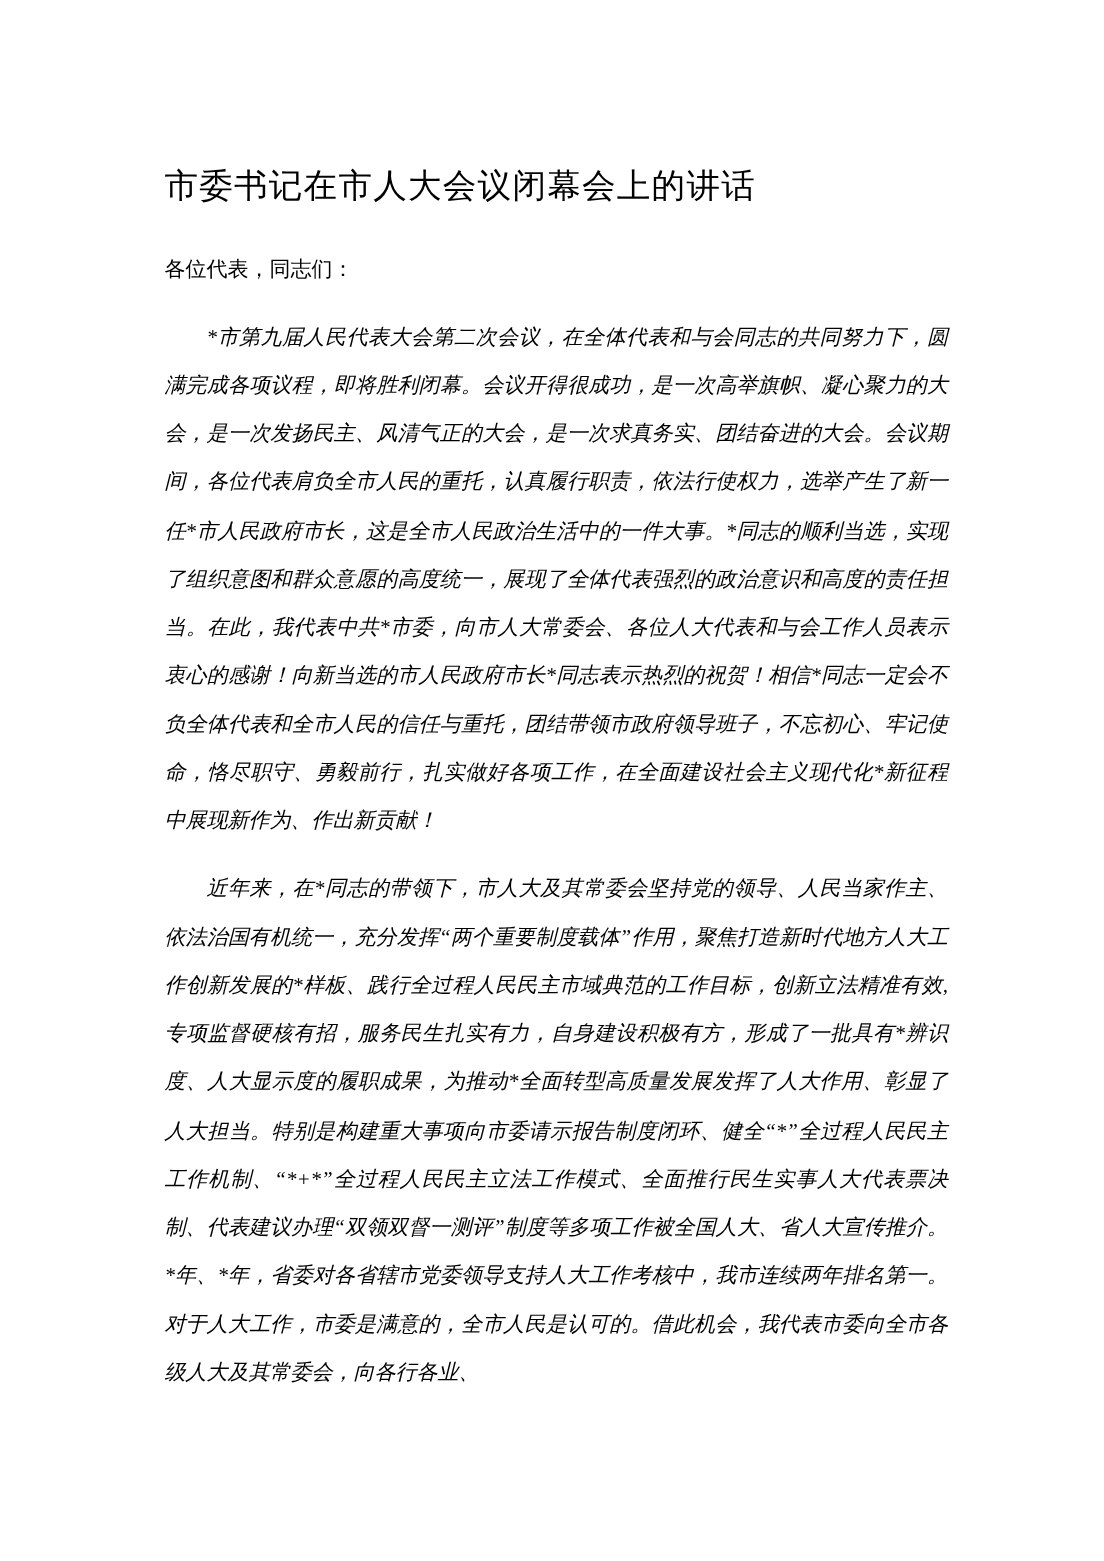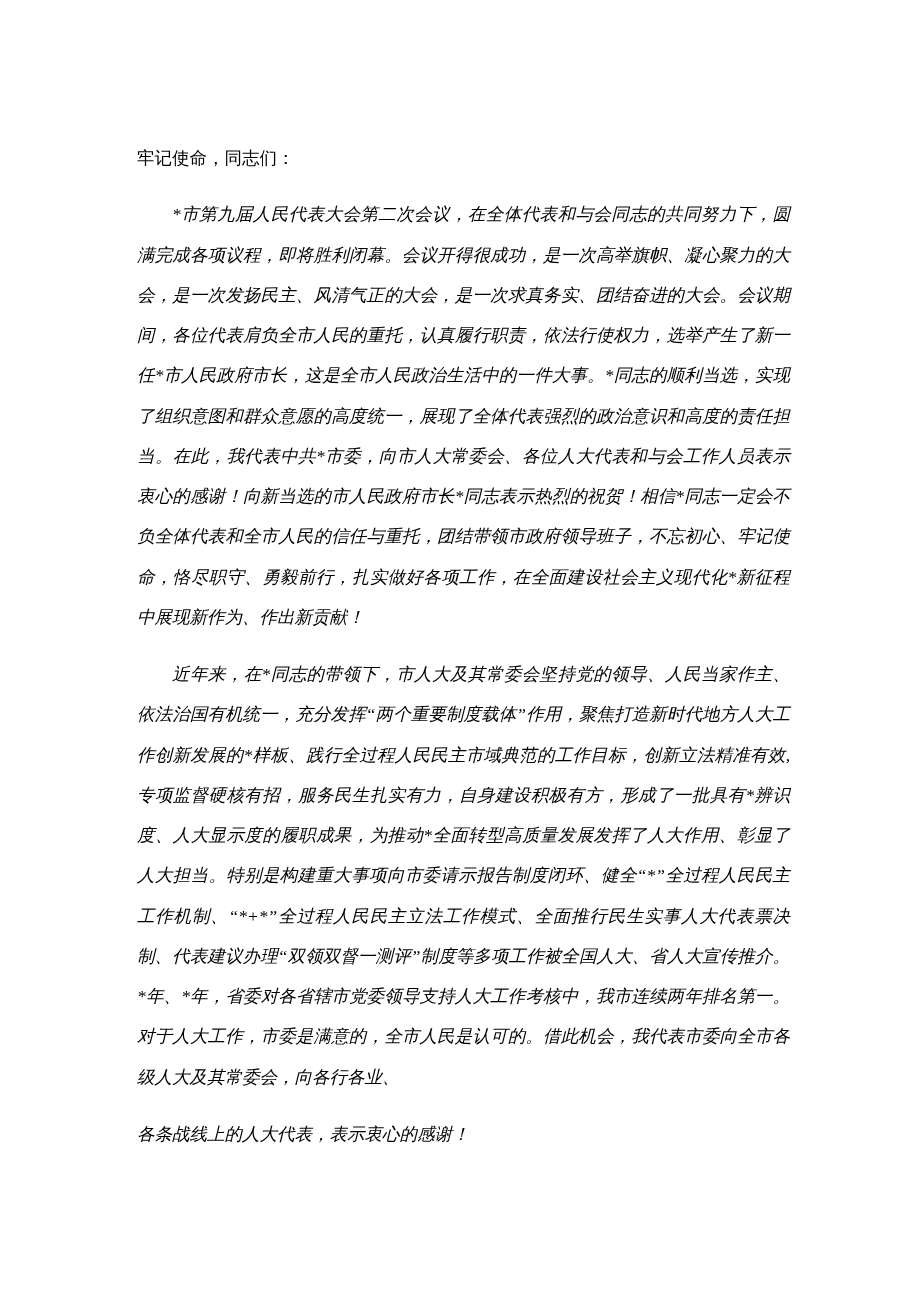--- a/index.html
+++ b/index.html
@@ -44,21 +44,21 @@
     text-indent: 2em;
   }
   .para:last-child {
     margin-bottom: 0;
   }
 </style>
 </head>
 <body>
 
 <div class="page">
+  <h1 class="doc-title">市委书记在市人大会议闭幕会上的讲话</h1>
 
-  <p class="greeting">牢记使命，同志们：</p>
+  <p class="greeting">各位代表，同志们：</p>
 
   <p class="para indent">*市第九届人民代表大会第二次会议，在全体代表和与会同志的共同努力下，圆满完成各项议程，即将胜利闭幕。会议开得很成功，是一次高举旗帜、凝心聚力的大会，是一次发扬民主、风清气正的大会，是一次求真务实、团结奋进的大会。会议期间，各位代表肩负全市人民的重托，认真履行职责，依法行使权力，选举产生了新一任*市人民政府市长，这是全市人民政治生活中的一件大事。*同志的顺利当选，实现了组织意图和群众意愿的高度统一，展现了全体代表强烈的政治意识和高度的责任担当。在此，我代表中共*市委，向市人大常委会、各位人大代表和与会工作人员表示衷心的感谢！向新当选的市人民政府市长*同志表示热烈的祝贺！相信*同志一定会不负全体代表和全市人民的信任与重托，团结带领市政府领导班子，不忘初心、牢记使命，恪尽职守、勇毅前行，扎实做好各项工作，在全面建设社会主义现代化*新征程中展现新作为、作出新贡献！</p>
 
   <p class="para indent">近年来，在*同志的带领下，市人大及其常委会坚持党的领导、人民当家作主、依法治国有机统一，充分发挥“两个重要制度载体”作用，聚焦打造新时代地方人大工作创新发展的*样板、践行全过程人民民主市域典范的工作目标，创新立法精准有效,专项监督硬核有招，服务民生扎实有力，自身建设积极有方，形成了一批具有*辨识度、人大显示度的履职成果，为推动*全面转型高质量发展发挥了人大作用、彰显了人大担当。特别是构建重大事项向市委请示报告制度闭环、健全“*”全过程人民民主工作机制、“*+*”全过程人民民主立法工作模式、全面推行民生实事人大代表票决制、代表建议办理“双领双督一测评”制度等多项工作被全国人大、省人大宣传推介。*年、*年，省委对各省辖市党委领导支持人大工作考核中，我市连续两年排名第一。对于人大工作，市委是满意的，全市人民是认可的。借此机会，我代表市委向全市各级人大及其常委会，向各行各业、</p>
 
-  <p class="para">各条战线上的人大代表，表示衷心的感谢！</p>
 </div>
 
 </body></html>

